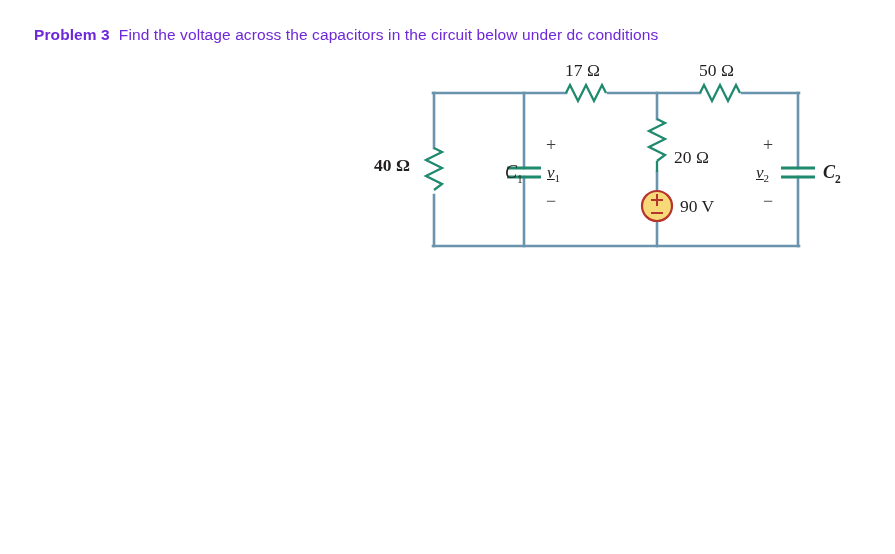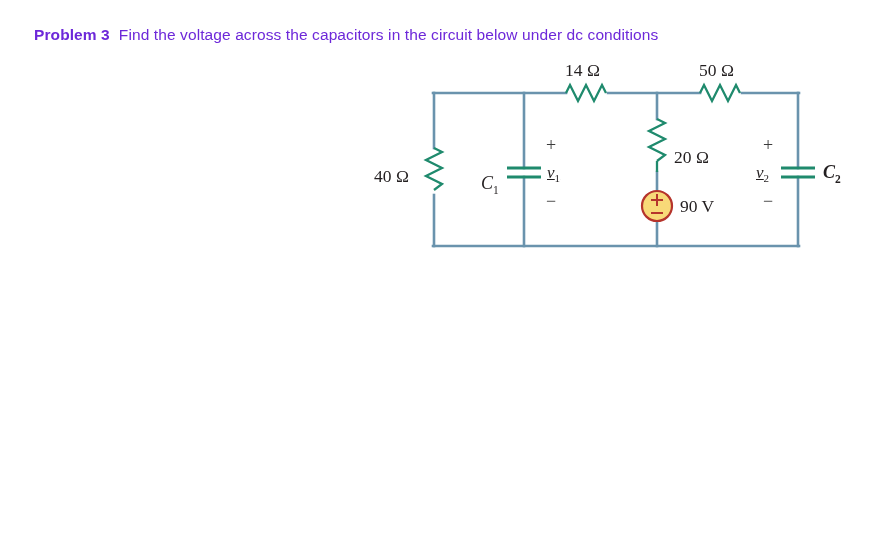--- a/index.html
+++ b/index.html
@@ -130,29 +130,29 @@
     </g>
 
     <g>
       <circle cx="657" cy="206" r="15" fill="#f8d978" stroke="#b5342c" stroke-width="2.2"></circle>
       <line x1="651" y1="200" x2="663" y2="200" stroke="#b5342c" stroke-width="2"></line>
       <line x1="657" y1="194" x2="657" y2="206" stroke="#b5342c" stroke-width="2"></line>
       <line x1="651" y1="213" x2="663" y2="213" stroke="#b5342c" stroke-width="2"></line>
     </g>
   </svg>
 
-  <div class="circuit-label label-ohm" style="left:374px; top:168px;">40 Ω</div>
+  <div class="circuit-label label-ohm" style="left:374px; top:157px;font-weight:bold;">40 Ω</div>
 
-  <div class="circuit-label label-ohm" style="left:565px; top:62px;">14 Ω</div>
+  <div class="circuit-label label-ohm" style="left:565px; top:62px;">17 Ω</div>
 
   <div class="circuit-label label-ohm" style="left:699px; top:62px;">50 Ω</div>
 
   <div class="circuit-label label-ohm" style="left:674px; top:133px;margin-top:16px;">20 Ω</div>
 
-  <div class="circuit-label label-comp" style="left:481px; top:163px;margin-top:11px;">
+  <div class="circuit-label label-comp" style="left:505px; top:163px;">
     <span>C</span><sub>1</sub>
   </div>
 
   <div class="circuit-label label-comp" style="left:823px; top:163px;font-weight:bold;">
     <span>C</span><sub>2</sub>
   </div>
 
   <div class="circuit-label label-sign" style="left:546px; top:136px;">+</div>
   <div class="circuit-label label-volt-var" style="left:547px; top:164px;">
     <span>v</span><sub>1</sub>

